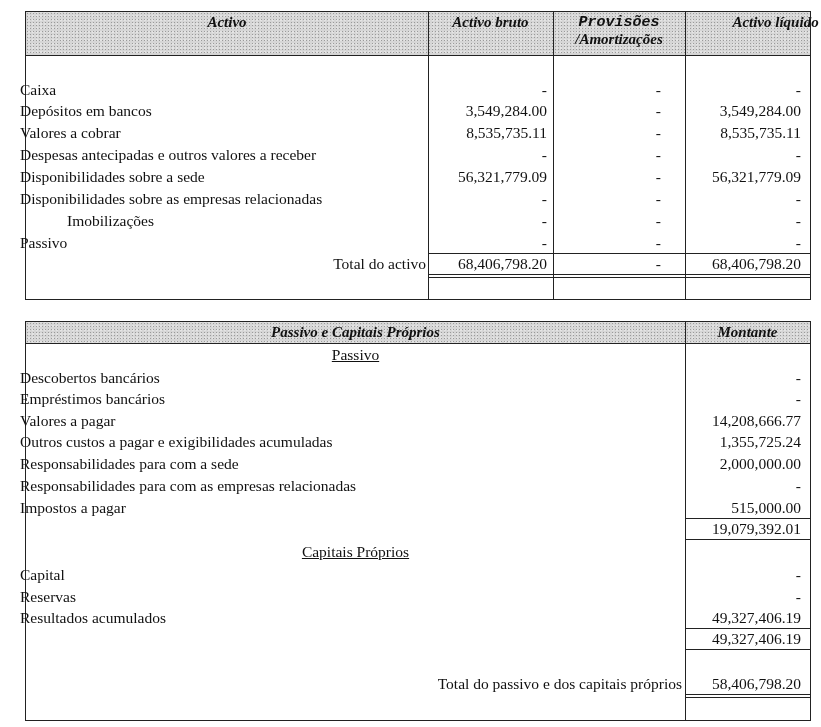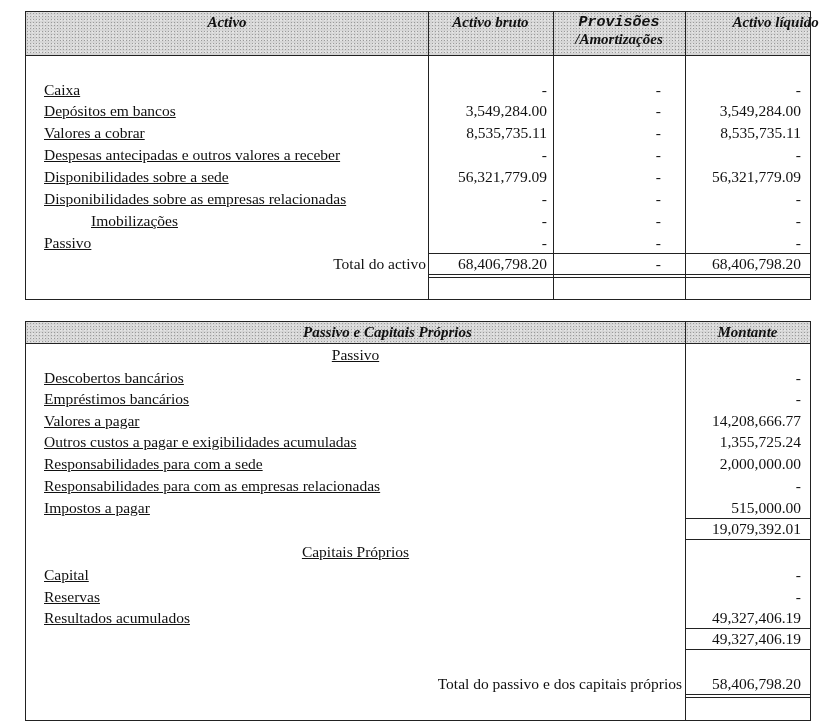--- a/index.html
+++ b/index.html
@@ -11,21 +11,21 @@
     background-image:
       radial-gradient(#9a9a9a 0.6px, transparent 0.8px),
       radial-gradient(#f2f2f2 0.6px, transparent 0.8px);
     background-size:3px 3px, 4px 4px;
     background-position:0 0, 1px 2px;
   }
   .hdr-text { font-weight:bold; font-style:italic; font-size:15px; text-align:center; line-height:17px; }
   .vline { position:absolute; width:0; border-left:1.5px solid #222; }
   .hline { position:absolute; height:0; border-top:1.5px solid #222; }
   .thin { border-top-width:1px; }
-  .row-label { position:absolute; left:44px; white-space:nowrap; line-height:20px;text-decoration:underline; }
+  .row-label { position:absolute; left:20px; white-space:nowrap; line-height:20px; }
   .num { position:absolute; text-align:right; white-space:nowrap; line-height:20px; }
   .ul { text-decoration:underline; }
 </style>
 </head>
 <body>
 
 <div>
 
   <div class="abs hdr-fill" style="left:26px; top:12px; width:784px; height:43px;"></div>
   <div class="abs hdr-text" style="left:26px; top:14px; width:402px;">Activo</div>
@@ -99,21 +99,21 @@
   <div>
     <div class="num" style="top:254px; left:28px; width:398px;">Total do activo</div>
     <div class="num" style="top:254px; left:430px; width:117px;">68,406,798.20</div>
     <div class="num" style="top: 254px; left: 555px; width: 106px; padding-right: 2px;">-</div>
     <div class="num" style="top:254px; left:687px; width:114px;">68,406,798.20</div>
   </div>
 </div>
 
 <div>
   <div class="abs hdr-fill" style="left:26px; top:322px; width:784px; height:21px;"></div>
-  <div class="abs hdr-text" style="left:26px; top:324px; width:659px;margin-left:32px;">Passivo e Capitais Próprios</div>
+  <div class="abs hdr-text" style="left:26px; top:324px; width:659px;">Passivo e Capitais Próprios</div>
   <div class="abs hdr-text" style="left:685px; top:324px; width:125px;">Montante</div>
 
   <div class="hline" style="left:25px; top:321px; width:786px;"></div>
   <div class="hline" style="left:25px; top:343px; width:786px;"></div>
   <div class="hline" style="left:25px; top:720px; width:786px;"></div>
   <div class="vline" style="left:25px; top:321px; height:400px;"></div>
   <div class="vline" style="left:685px; top:321px; height:400px;"></div>
   <div class="vline" style="left:810px; top:321px; height:400px;"></div>
 
   <div class="hline thin" style="left:685px; top:518px; width:126px;"></div>

